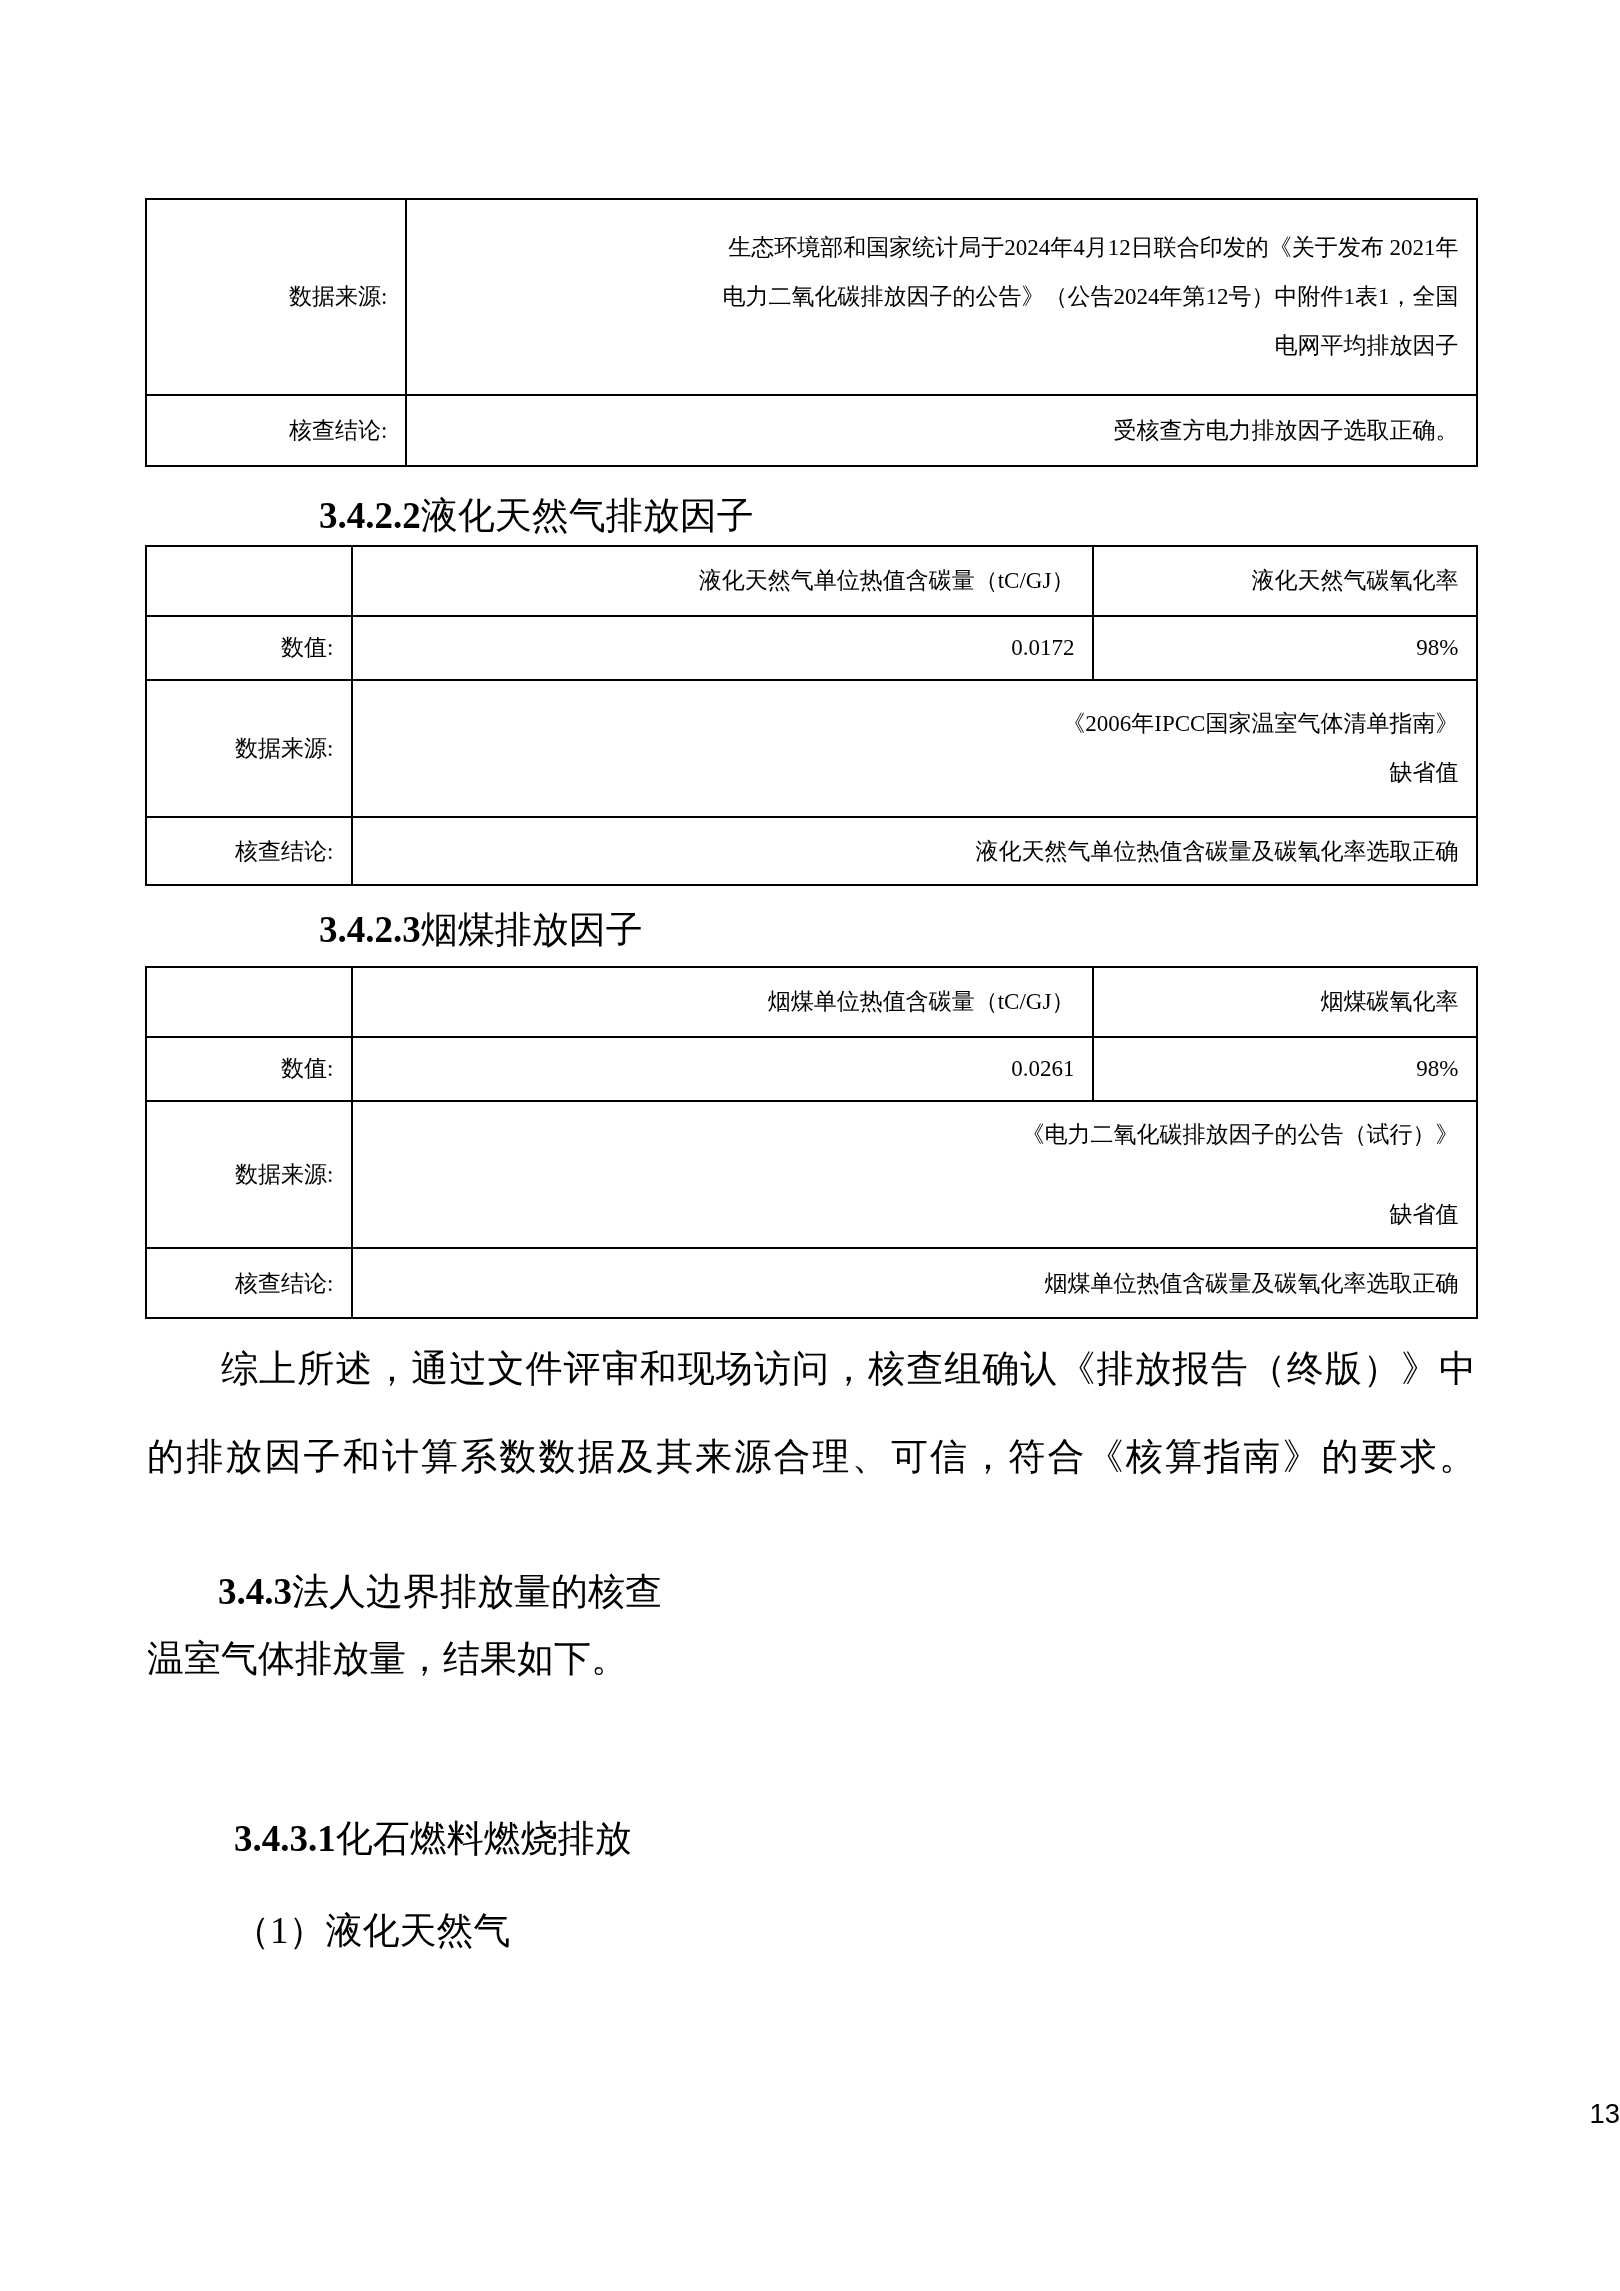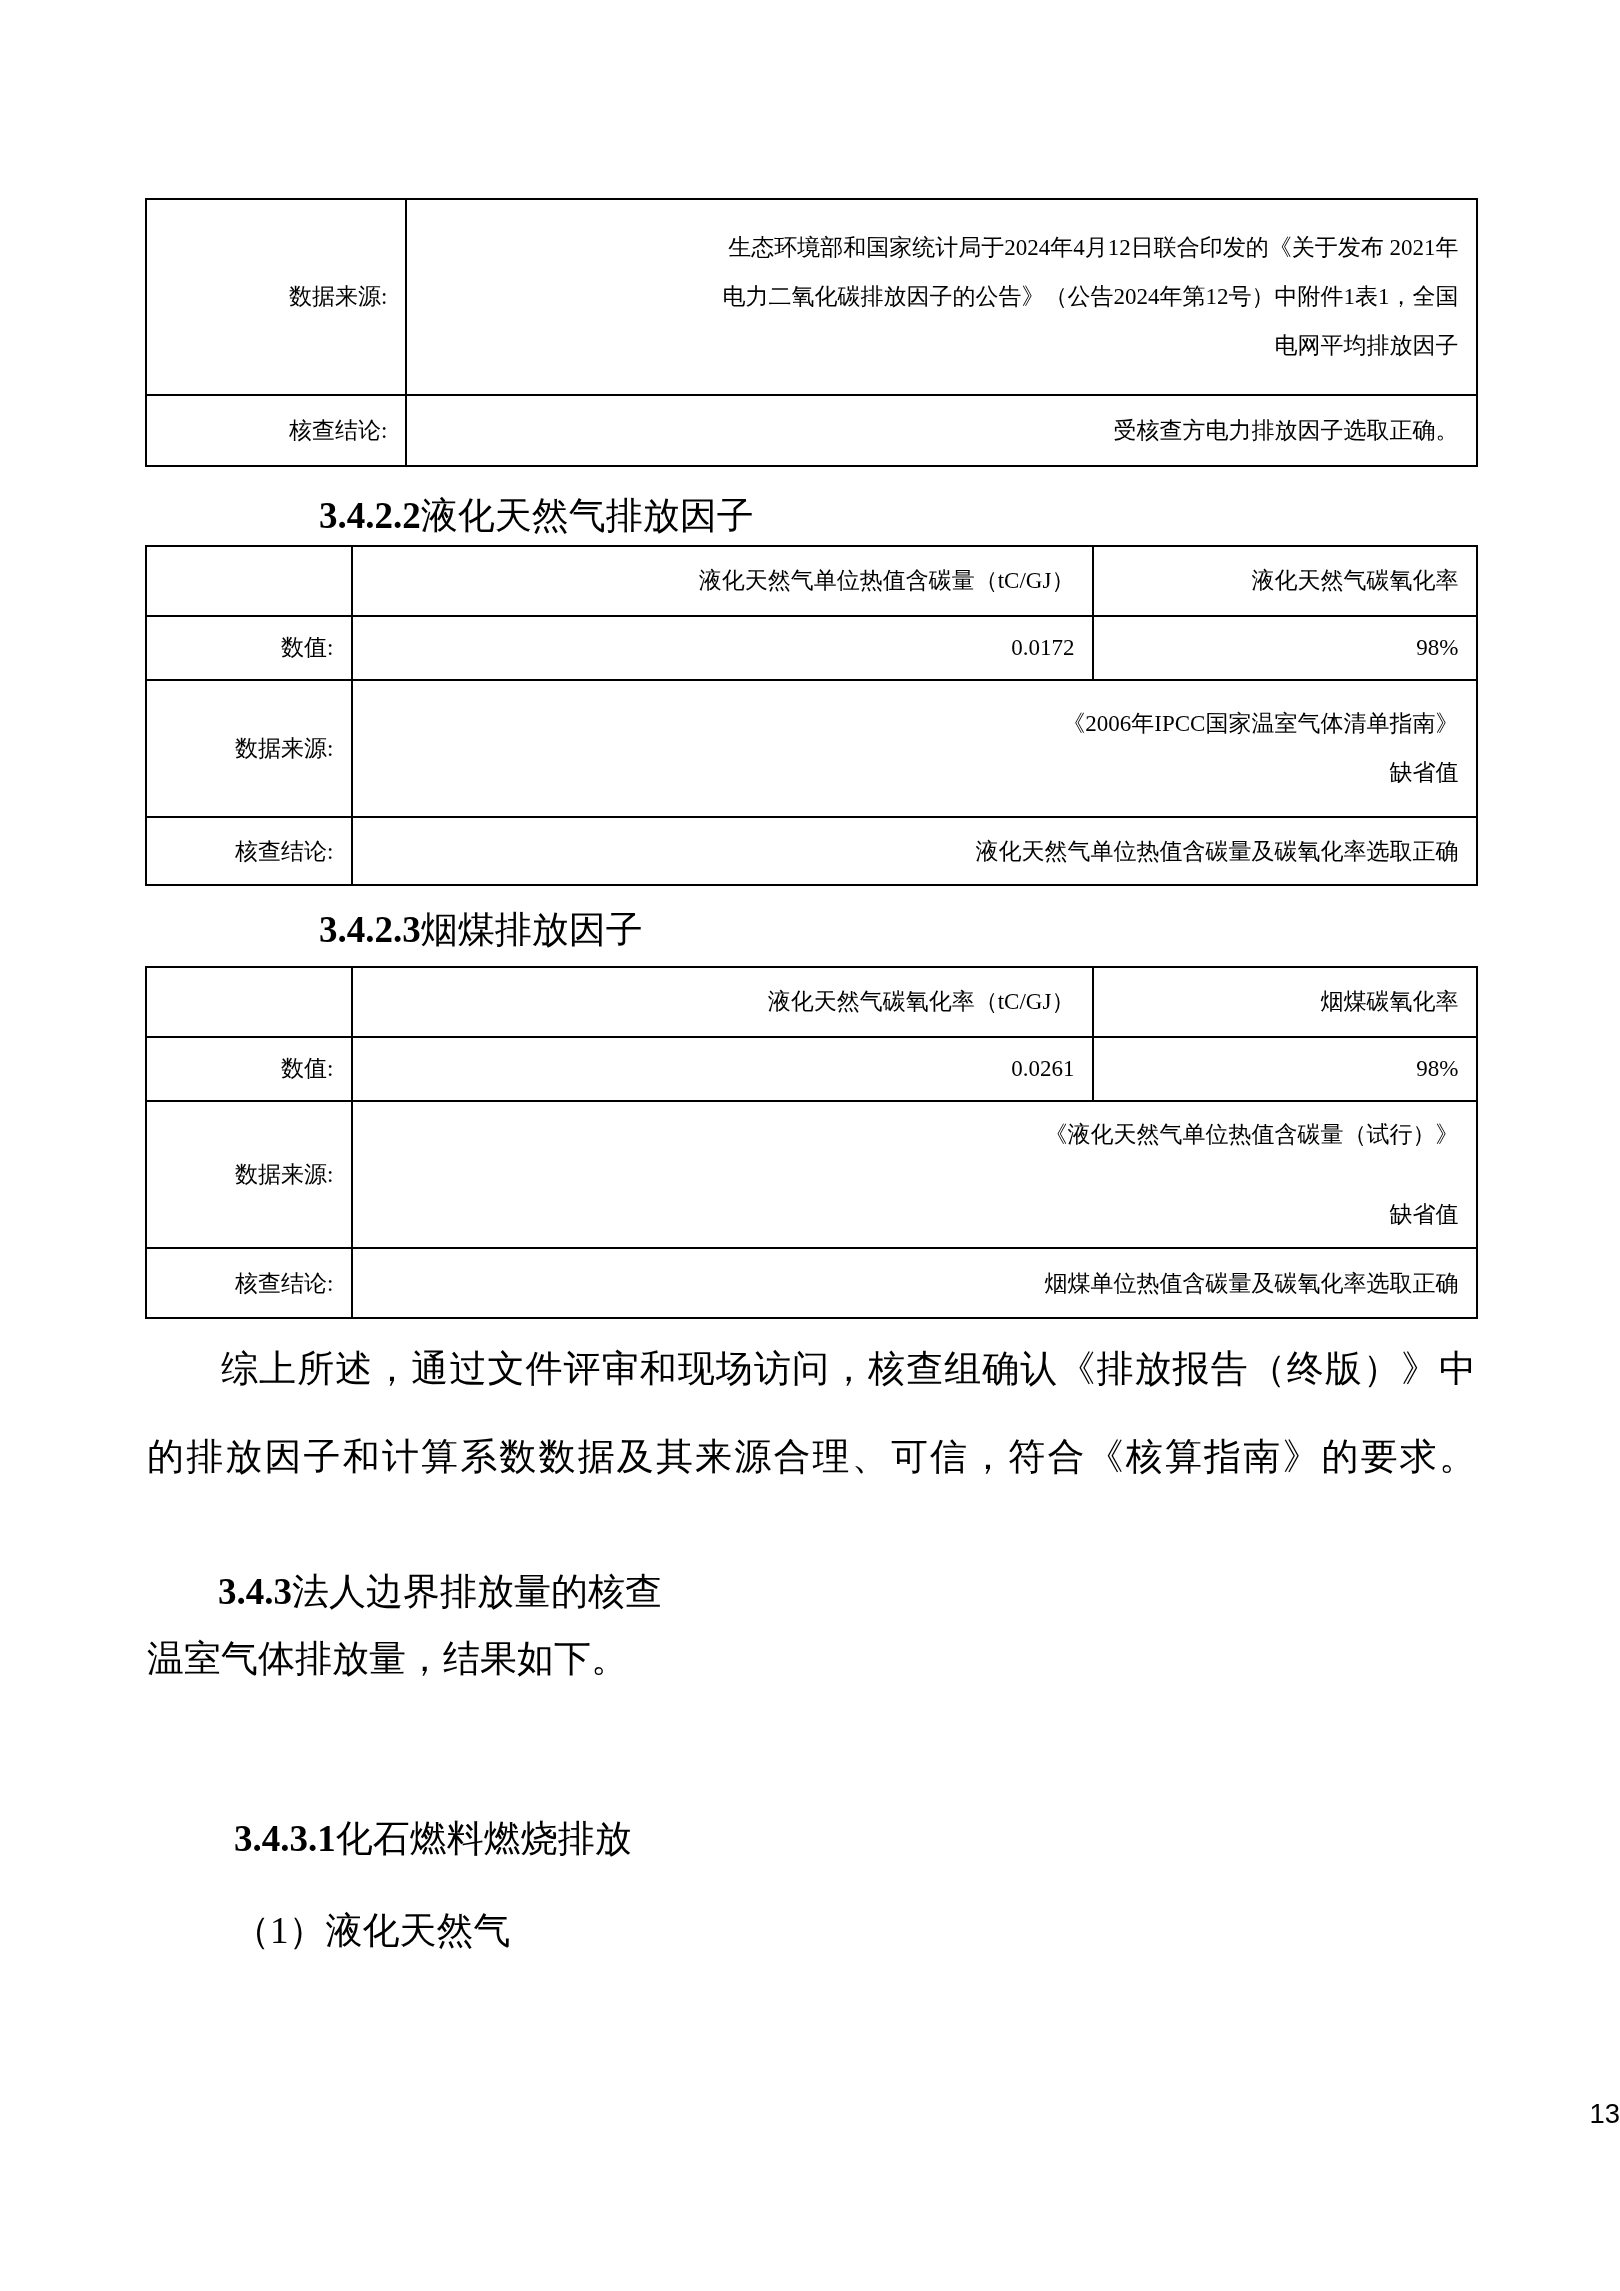--- a/index.html
+++ b/index.html
@@ -124,32 +124,32 @@
 
   <table class="doc" id="tbl-coal">
     <colgroup>
         <col style="width:206px">
         <col style="width:741px">
         <col style="width:384px">
       </colgroup>
     <tbody>
         <tr class="row-head">
       <td></td>
-      <td>液化天然气碳氧化率（tC/GJ）</td>
+      <td>烟煤单位热值含碳量（tC/GJ）</td>
       <td>烟煤碳氧化率</td>
     </tr>
     <tr class="row-val">
       <td>数值:</td>
       <td>0.0261</td>
       <td>98%</td>
     </tr>
     <tr class="row-src-coal">
       <td>数据来源:</td>
       <td colspan="2" class="gapped">
-        <span class="src-line">《液化天然气单位热值含碳量（试行）》</span>
+        <span class="src-line">《电力二氧化碳排放因子的公告（试行）》</span>
         <span class="src-line">缺省值</span>
       </td>
     </tr>
     <tr class="row-concl-coal">
       <td>核查结论:</td>
       <td colspan="2">烟煤单位热值含碳量及碳氧化率选取正确</td>
     </tr>
   </tbody>
     </table>
 

